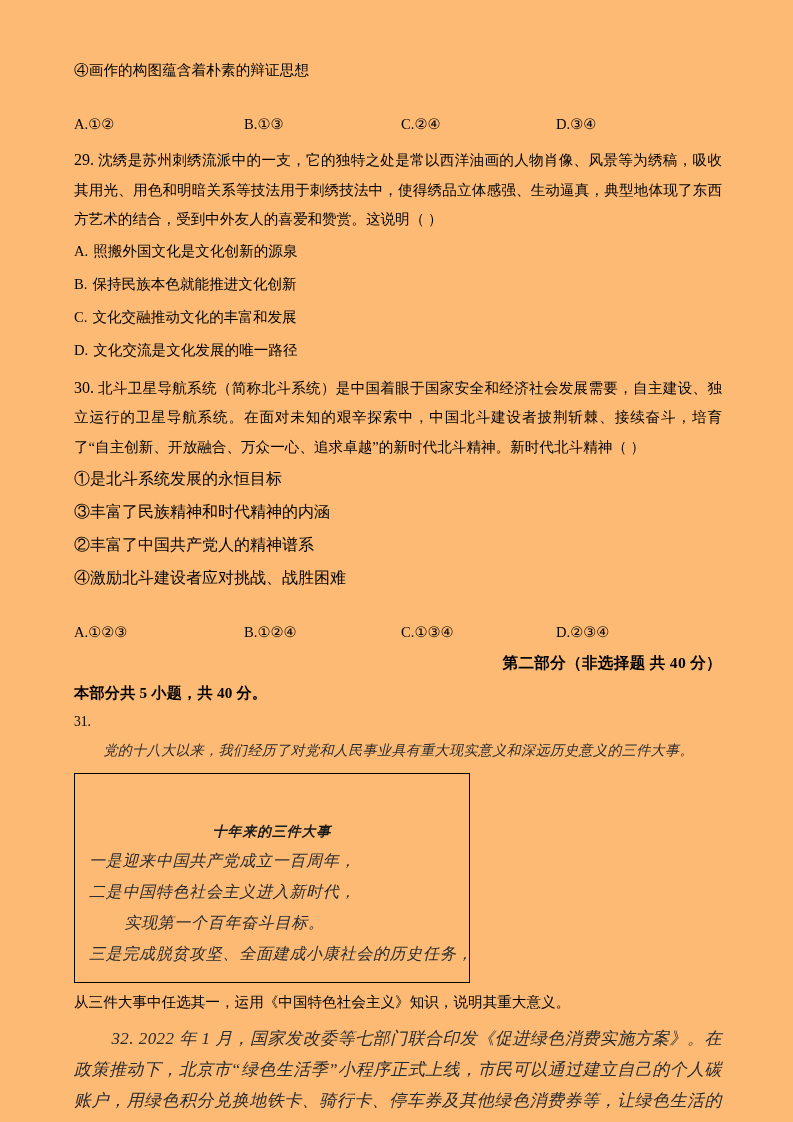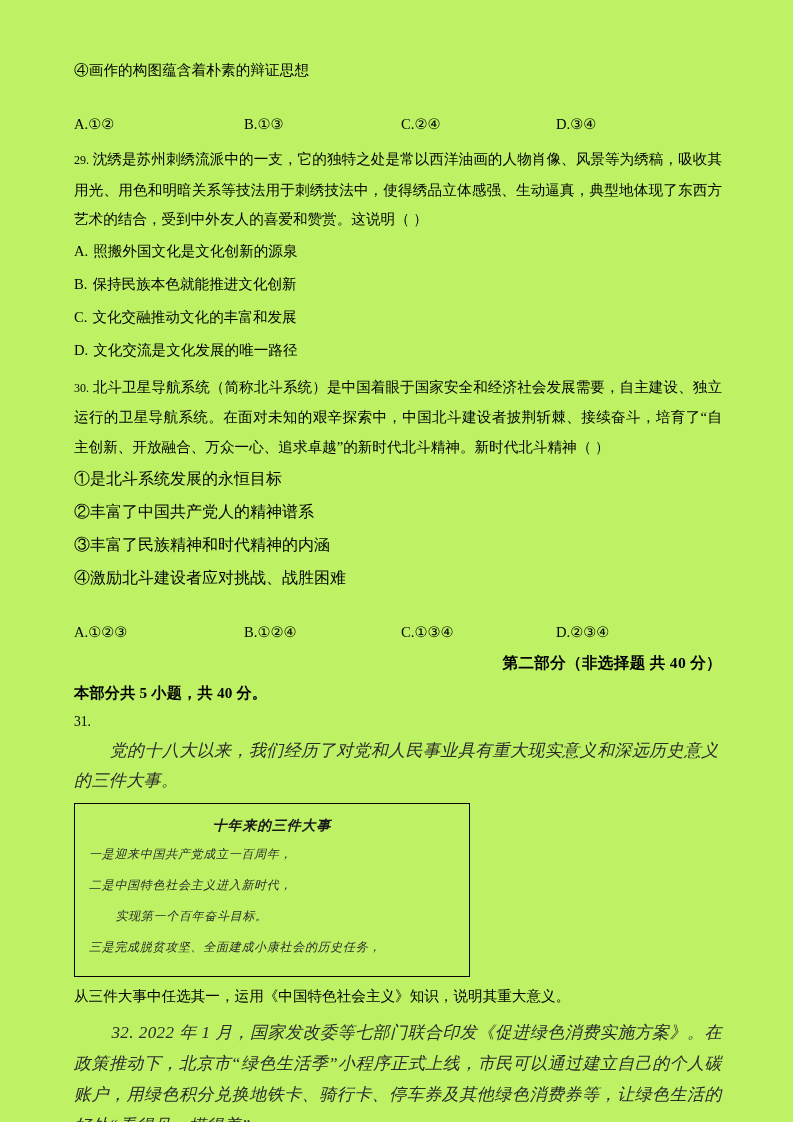--- a/index.html
+++ b/index.html
@@ -10,21 +10,21 @@
   }
   body {
     font-family: "Liberation Serif", "DejaVu Serif", serif;
     color: #000000;
   }
   #page {
     position: relative;
     width: 793px;
     height: 1122px;
     margin: 0 auto;
-    background: #bef264;
+    background: #fdba74;
     overflow: hidden;
   }
   .content {
     position: absolute;
     left: 74px;
     top: 56px;
     width: 648px;
   }
 
   
@@ -35,21 +35,21 @@
     white-space: nowrap;
   }
   .para {
     font-size: 14.6px;
     line-height: 29.5px;
     text-align: justify;
     text-justify: inter-ideograph;
   }
   .stem-num {
     font-family: "Liberation Serif", serif;
-    font-size: 12px;
+    font-size: 16px;
   }
 
   
   .opts {
     position: relative;
     height: 29.5px;
     font-size: 14.6px;
     line-height: 29.5px;
     margin-top: 24px;
   }
@@ -101,21 +101,21 @@
   .q-marker {
     font-family: "Liberation Serif", serif;
     font-size: 13.6px;
     line-height: 28px;
   }
 
   
   .kai {
     font-family: Liberation Serif, serif;
     font-style: italic;
-    font-size: 17px;
+    font-size: 14px;
     line-height: 30px;
     color: #2b2b2b;
     letter-spacing: 0.4px;
   }
   .kai-indent { text-indent: 2.1em; }
 
   
   .matbox {
     position: relative;
     box-sizing: border-box;
@@ -126,25 +126,26 @@
   }
   .matbox-title {
     text-align: center;
     font-family: "Liberation Serif", "DejaVu Serif", serif;
     font-style: italic;
     font-weight: bold;
     font-size: 13.8px;
     line-height: 26px;
     letter-spacing: 1px;
     color: #1a1a1a;
+    margin-top: 36px;
   }
   .matbox-line {
     font-family: "Liberation Serif", "DejaVu Serif", serif;
     font-style: italic;
-    font-size: 12px;
+    font-size: 16px;
     line-height: 31px;
     letter-spacing: 0.7px;
     color: #2b2b2b;
     white-space: nowrap;
   }
   .matbox-line.cont { text-indent: 2.2em; }
 
   .after-box {
     font-size: 14.6px;
     line-height: 30px;
@@ -201,22 +202,22 @@
     <div class="opt-stack"><span class="lbl">A.</span><span>照搬外国文化是文化创新的源泉</span></div>
     <div class="opt-stack"><span class="lbl">B.</span><span>保持民族本色就能推进文化创新</span></div>
     <div class="opt-stack"><span class="lbl">C.</span><span>文化交融推动文化的丰富和发展</span></div>
     <div class="opt-stack"><span class="lbl">D.</span><span>文化交流是文化发展的唯一路径</span></div>
 
     <div class="sp6"></div>
 
     <div class="para"><span class="stem-num">30.</span> <span>北斗卫星导航系统（简称北斗系统）是中国着眼于国家安全和经济社会发展需要，自主建设、独立运行的卫星导航系统。在面对未知的艰辛探索中，中国北斗建设者披荆斩棘、接续奋斗，培育了“自主创新、开放融合、万众一心、追求卓越”的新时代北斗精神。新时代北斗精神（        ）</span></div>
 
     <div class="circ-line">①是北斗系统发展的永恒目标</div>
+    <div class="circ-line">③丰富了民族精神和时代精神的内涵</div>
     <div class="circ-line">②丰富了中国共产党人的精神谱系</div>
-    <div class="circ-line">③丰富了民族精神和时代精神的内涵</div>
     <div class="circ-line">④激励北斗建设者应对挑战、战胜困难</div>
 
     <div class="opts">
       <span class="opt opt-a"><span class="lbl">A.</span><span>①②③</span></span>
       <span class="opt opt-b"><span class="lbl">B.</span><span>①②④</span></span>
       <span class="opt opt-c"><span class="lbl">C.</span><span>①③④</span></span>
       <span class="opt opt-d"><span class="lbl">D.</span><span>②③④</span></span>
     </div>
 
     <div class="section-head">第二部分（非选择题  共 40 分）</div>

